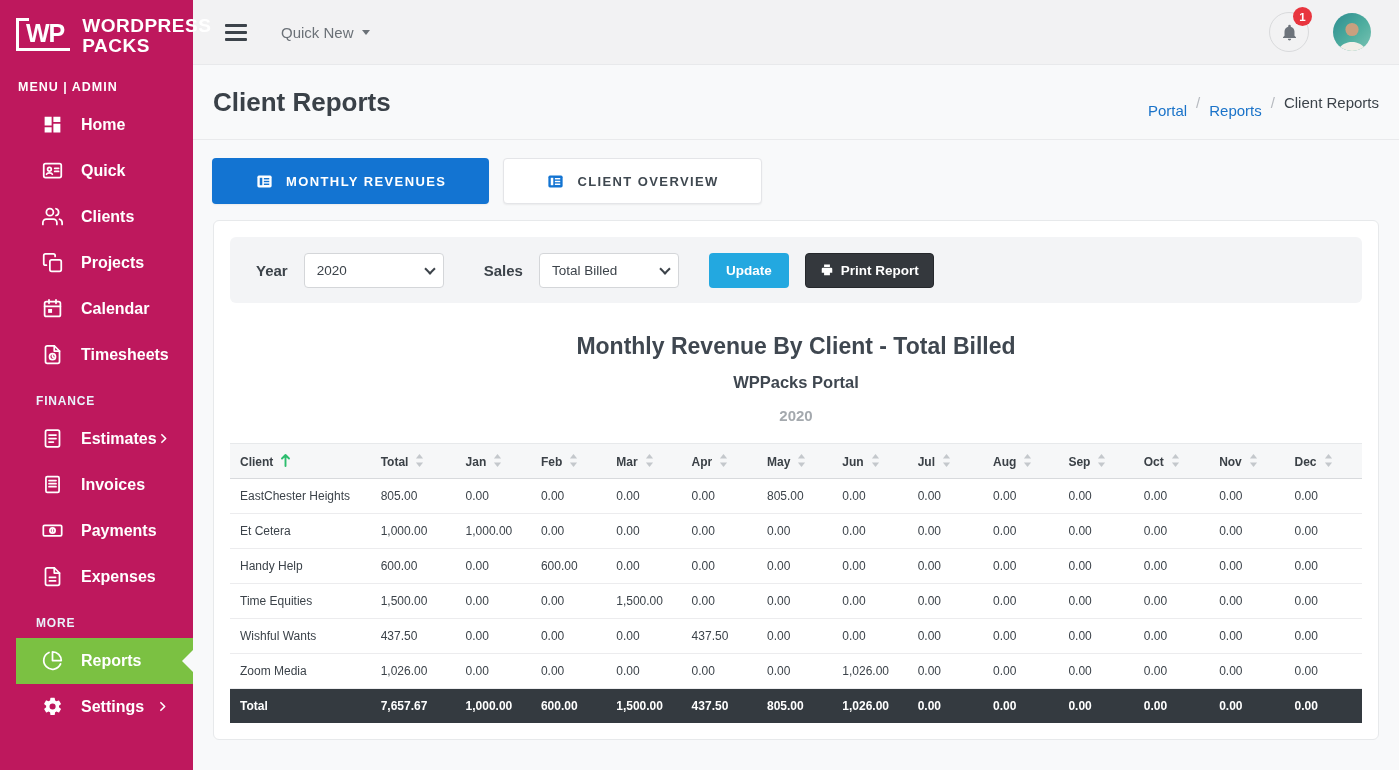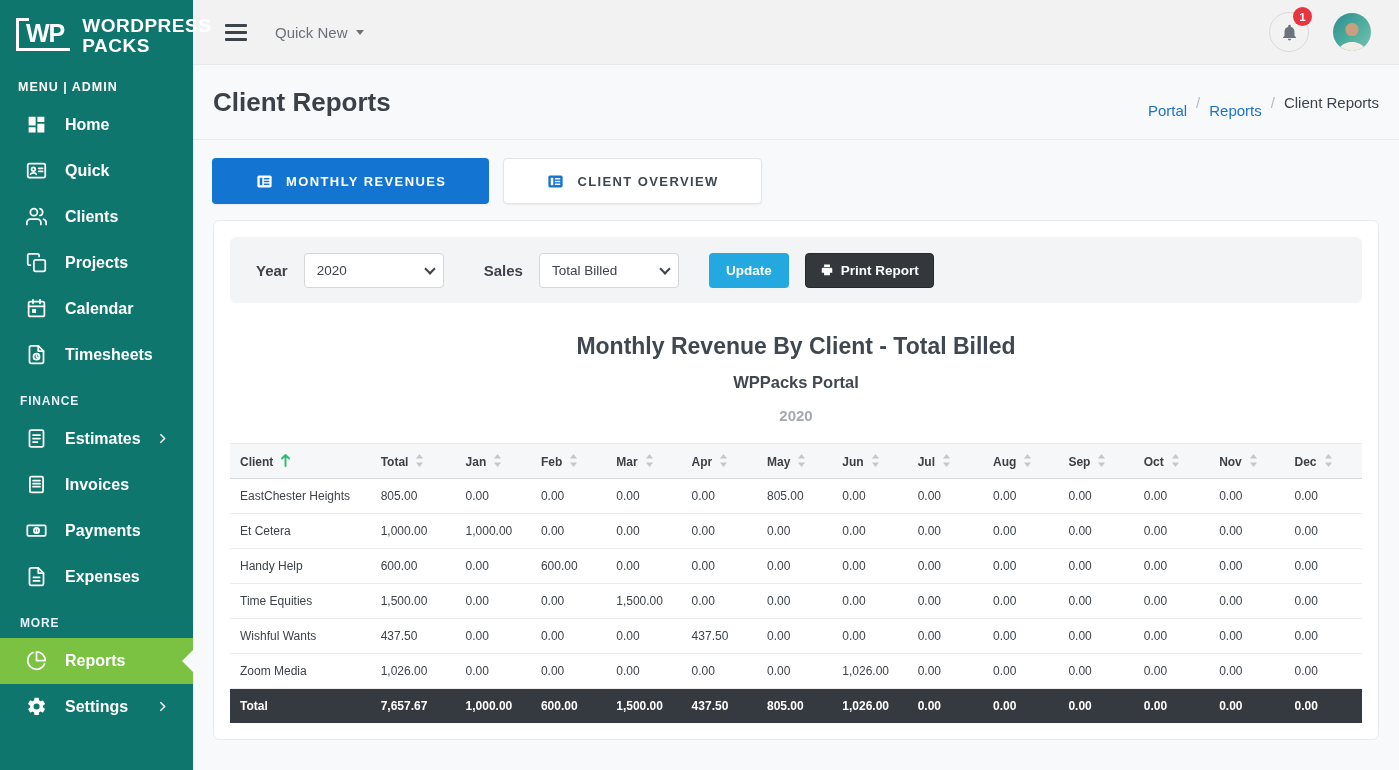--- a/index.html
+++ b/index.html
@@ -1,46 +1,46 @@
 <!DOCTYPE html>
 <html><head>
 <meta charset="utf-8">
 <style>
   * { margin:0; padding:0; box-sizing:border-box; }
   html,body { width:1399px; height:770px; overflow:hidden; }
   body { font-family:"Liberation Sans","DejaVu Sans",sans-serif; background:#f8f9fa; color:#3c434a; }
   svg { overflow:visible; display:block; }
 
   
-  .sidebar { position:fixed; left:0; top:0; width:193px; height:770px; background:#0f766e; z-index:5; }
+  .sidebar { position:fixed; left:0; top:0; width:193px; height:770px; background:#be185d; z-index:5; }
   .logo { display:flex; align-items:center; padding:16px 10px 10px 16px; color:#fff; }
   .logo-bracket { position:relative; font-weight:800; font-size:25px; letter-spacing:-1px;
     padding:1px 6px 2px 7px; border-left:3px solid #fff; border-bottom:3px solid #fff; line-height:1; }
   .logo-bracket::before { content:''; position:absolute; top:-2px; left:-3px; width:13px; height:3px; background:#fff; }
   .logo-divider { width:3px; align-self:stretch; background:#fff; margin:0 7px 0 5px; }
   .logo-text { font-weight:800; font-size:19px; line-height:1.05; letter-spacing:0.5px; }
   .menu-admin { color:#fff; font-size:12.5px; font-weight:700; letter-spacing:1px; padding:14px 0 8px 18px; }
-  .nav { display:flex; flex-direction:column; }
+  .nav { display:flex; flex-direction:column;padding-left:16px; }
   .nav-section { color:#eaf2fb; font-size:12px; font-weight:700; letter-spacing:0.8px; padding:16px 0 8px 20px; }
   .nav-item { position:relative; display:flex; align-items:center; height:46px; padding-left:26px; color:#fff;
     font-size:16px; font-weight:600; cursor:pointer; }
   .nav-icon { width:21px; height:21px; margin-right:18px; flex:0 0 auto; }
   .nav-icon svg { width:21px; height:21px; }
   .nav-chevron { margin-left:auto; margin-right:24px; width:13px; height:13px; }
   .nav-chevron svg { width:13px; height:13px; }
   .nav-item.active { background:#7bc142; }
   .nav-item.active::after { content:''; position:absolute; right:0; top:50%; transform:translateY(-50%);
     border:11px solid transparent; border-right:11px solid #f8f9fa; border-left:none; }
 
   
   .topbar { position:fixed; left:193px; top:0; width:1206px; height:65px; background:#f2f2f3;
     border-bottom:1px solid #e8e9eb; display:flex; align-items:center; padding:0 28px; z-index:4; }
   .hamburger { display:flex; flex-direction:column; gap:4px; cursor:pointer; padding:4px; }
   .hamburger span { display:block; width:22px; height:3px; border-radius:1px; background:#3c434a; }
-  .quick-new { display:flex; align-items:center; gap:8px; margin-left:24px; color:#6b7177; font-size:15px;
+  .quick-new { display:flex; align-items:center; gap:8px; margin-left:30px; color:#6b7177; font-size:15px;
     cursor:pointer; background:none; border:none; font-family:inherit; }
   .caret-down { width:0; height:0; border-left:4.5px solid transparent; border-right:4.5px solid transparent;
     border-top:5.5px solid #6b7177; }
   .topbar-right { margin-left:auto; display:flex; align-items:center; gap:24px; }
   .bell-wrap { position:relative; width:40px; height:40px; border:1.5px solid #d9dadc; border-radius:50%;
     display:flex; align-items:center; justify-content:center; cursor:pointer; background:transparent; }
   .bell-wrap svg { width:19px; height:19px; }
   .notif-badge { position:absolute; top:-6px; right:-4px; min-width:19px; height:19px; border-radius:50%;
     background:#e8353e; color:#fff; font-size:11.5px; font-weight:700; display:flex; align-items:center;
     justify-content:center; }

